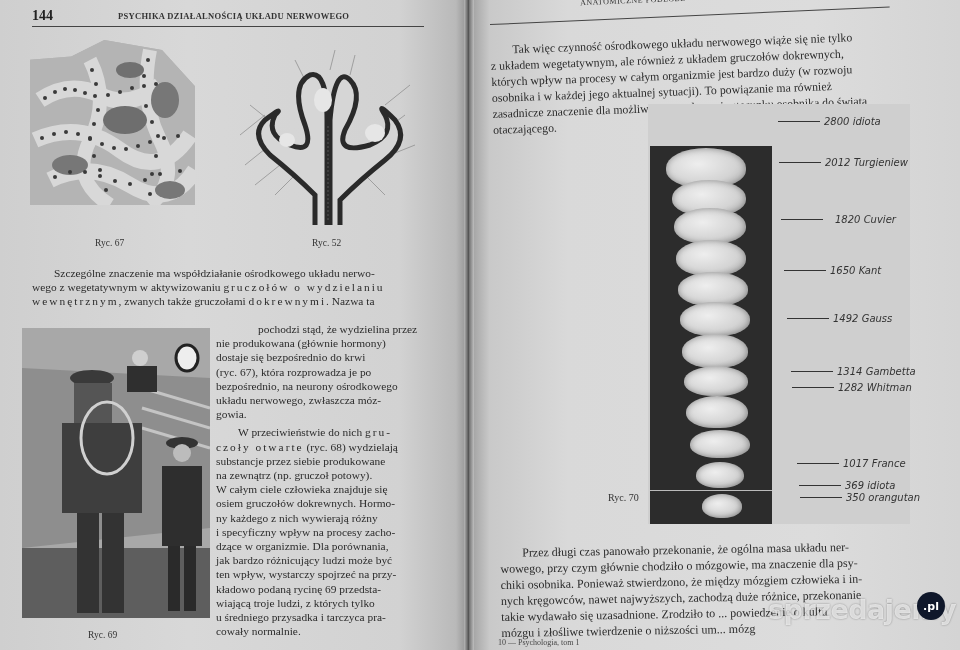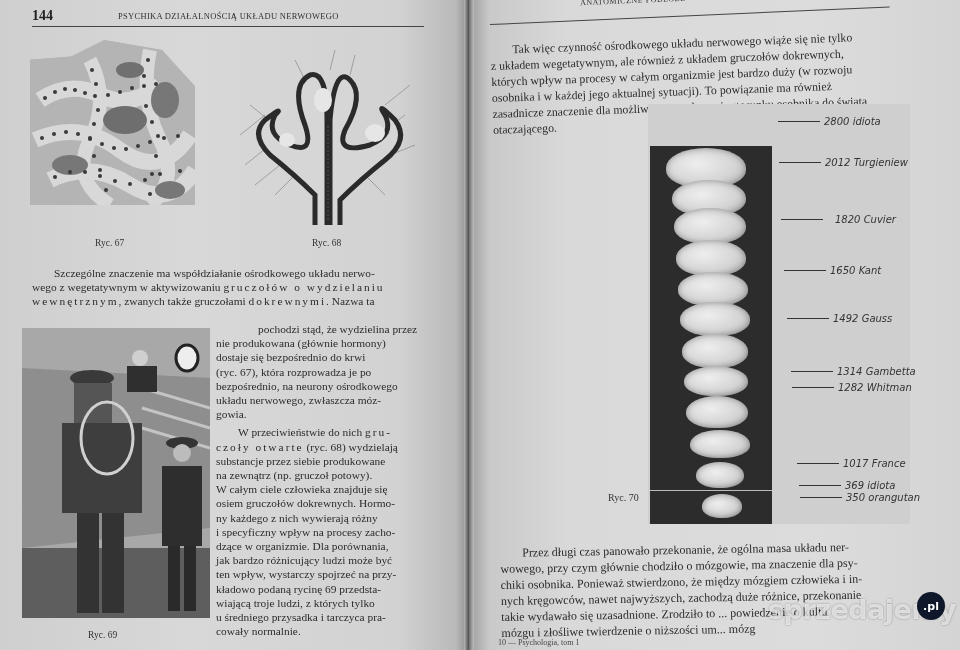--- a/index.html
+++ b/index.html
@@ -26,21 +26,21 @@
     }
     
     .running-head {
       position:absolute; left:32px; top:8px; width:392px;
       border-bottom:1px solid #444; height:18px;
     }
     .page-number {
       position:absolute; left:0; top:0; font-size:14px; font-weight:bold; color:#222;
     }
     .running-title {
-      position:absolute; left:86px; top:3px; font-size:8.5px; letter-spacing:0.3px; color:#333;
+      position:absolute; left:86px; top:3px; font-size:8.5px; letter-spacing:0.3px; color:#333;font-weight:bold;
     }
     .running-title-right {
       position:absolute; left:110px; top:-4px; font-size:8px; letter-spacing:0.5px; color:#333;
       transform:rotate(-2.5deg);
     }
     .right-head-line {
       position:absolute; left:20px; top:24px; width:400px; height:1px; background:#444;
       transform:rotate(-2.5deg); transform-origin:left;
     }
     .figure {
@@ -194,21 +194,21 @@
         <path d="M15 60 L40 80 M175 40 L150 60 M100 5 L95 25 M20 140 L45 120"></path>
       </g>
       <path d="M92 180 L92 75 Q92 25 75 30 Q55 40 70 80 Q80 110 55 100 Q30 90 40 70 Q50 60 30 75 Q15 90 35 110 Q60 130 80 150 L80 180" fill="#d6d6d6" stroke="#2a2a2a" stroke-width="5"></path>
       <path d="M95 180 L95 75 Q100 20 115 35 Q130 50 110 85 Q100 110 135 100 Q160 90 150 70 Q140 55 160 75 Q175 95 150 115 Q125 135 105 155 L105 180" fill="#d6d6d6" stroke="#2a2a2a" stroke-width="5"></path>
       <ellipse cx="88" cy="55" rx="9" ry="12" fill="#e6e6e6"></ellipse>
       <ellipse cx="52" cy="95" rx="8" ry="7" fill="#e6e6e6"></ellipse>
       <ellipse cx="140" cy="88" rx="10" ry="9" fill="#e6e6e6"></ellipse>
       <path d="M93 175 L93 80" stroke="#555" stroke-width="1" stroke-dasharray="2 2"></path>
     </svg>
   </div>
-  <div class="caption" style="left:312px;top:238px;">Ryc. 68</div>
+  <div class="caption" style="left:312px;top:238px;">Ryc. 52</div>
 
   <div class="text-block" style="left:32px;top:266px;width:400px;">
     <p class="indent">Szczególne znaczenie ma współdziałanie ośrodkowego układu nerwo-</p>
     <p><span>wego z wegetatywnym w aktywizowaniu </span><span class="spaced">gruczołów o wydzielaniu</span></p>
     <p><span class="spaced">wewnętrznym</span><span>, zwanych także gruczołami </span><span class="spaced">dokrewnymi</span><span>. Nazwa ta</span></p>
   </div>
 
   <div class="figure fig69">
     <svg width="188" height="290" viewBox="0 0 188 290">
       <rect width="188" height="290" fill="#a8a8a8"></rect>

